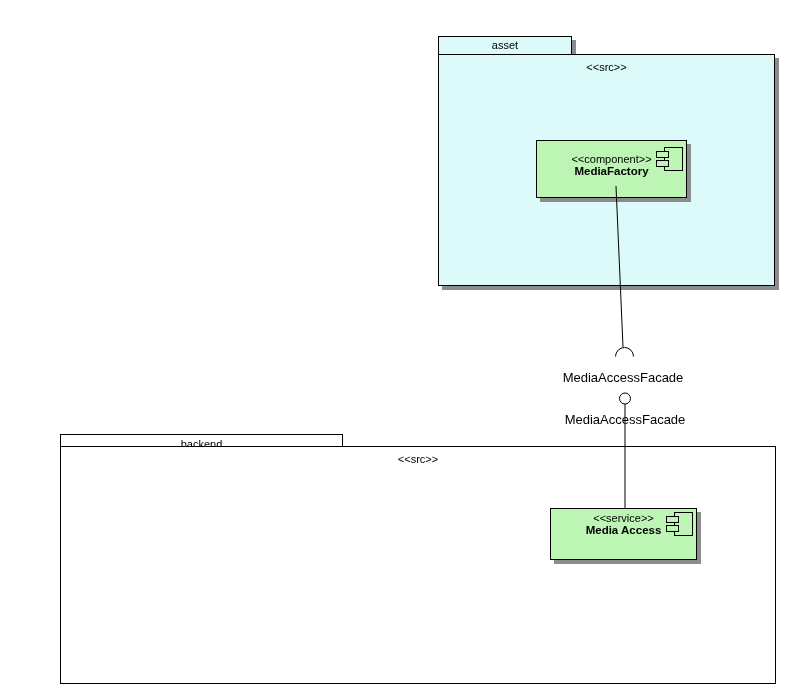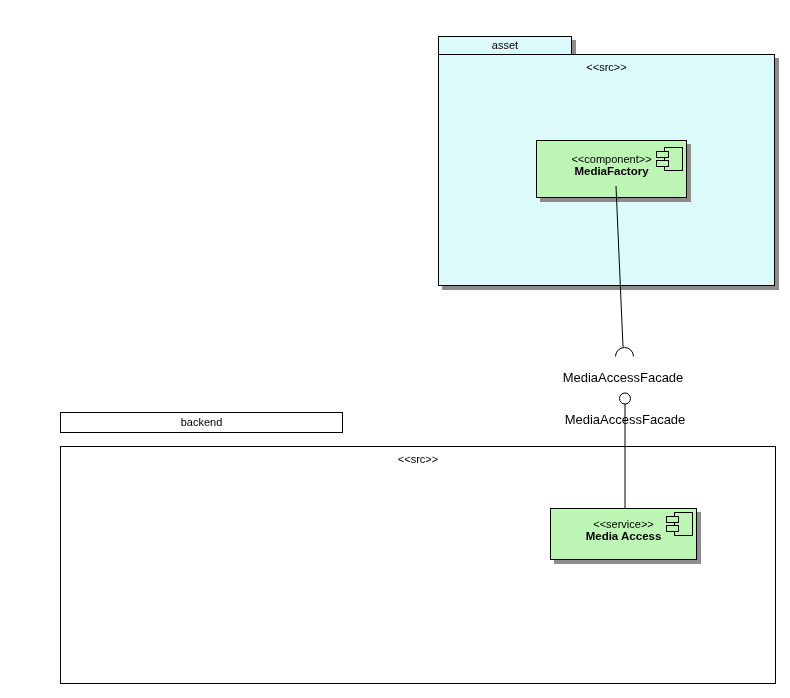--- a/index.html
+++ b/index.html
@@ -13,40 +13,40 @@
   *{box-sizing:border-box;margin:0;padding:0;}
   html,body{width:790px;height:698px;background:var(--canvas);overflow:hidden;}
   body{font-family:"Liberation Sans",sans-serif;color:#000;}
   #canvas{position:relative;width:790px;height:606px;background:var(--canvas);}
 
   
   .pkg-tab{position:absolute;border:1px solid var(--line);font-size:11px;
            text-align:center;overflow:hidden;white-space:nowrap;}
   .tab-asset{left:438px;top:36px;width:134px;height:19px;line-height:17px;
              background:var(--package-fill);box-shadow:4px 4px 0 var(--shadow);}
-  .tab-backend{left:60px;top:412px;width:283px;height:21px;line-height:19px;
+  .tab-backend{left:60px;top:434px;width:283px;height:21px;line-height:19px;
              background:var(--backend-fill);}
 
   
   .pkg-body{position:absolute;border:1px solid var(--line);}
   .body-asset{left:438px;top:54px;width:337px;height:232px;
               background:var(--package-fill);box-shadow:4px 4px 0 var(--shadow);}
   .body-backend{left:60px;top:446px;width:716px;height:238px;
               background:var(--backend-fill);}
   .pkg-stereo{margin-top:6px;text-align:center;font-size:11px;}
 
   
   .comp{position:absolute;border:1px solid var(--line);background:var(--component-fill);
         box-shadow:4px 4px 0 var(--shadow);text-align:center;font-size:11px;}
   .comp-media-factory{left:536px;top:140px;width:151px;height:58px;}
   .comp-media-access{left:550px;top:508px;width:147px;height:52px;}
   .comp .stereo{display:block;}
   .comp-media-factory .stereo{margin-top:12px;}
   .comp-media-factory .comp-name{margin-top:16px;}
-  .comp-media-access .stereo{margin-top:9px;}
+  .comp-media-access .stereo{margin-top:3px;}
   .comp-media-access .comp-name{margin-top:4px;}
   .comp-name{font-weight:bold;font-size:11.5px;}
   .comp-icon{position:absolute;}
   .comp-media-factory .comp-icon{right:3px;top:6px;}
   .comp-media-access .comp-icon{right:3px;top:3px;}
 
   
   #overlay{position:absolute;left:0;top:0;width:790px;height:698px;pointer-events:none;}
 
   

